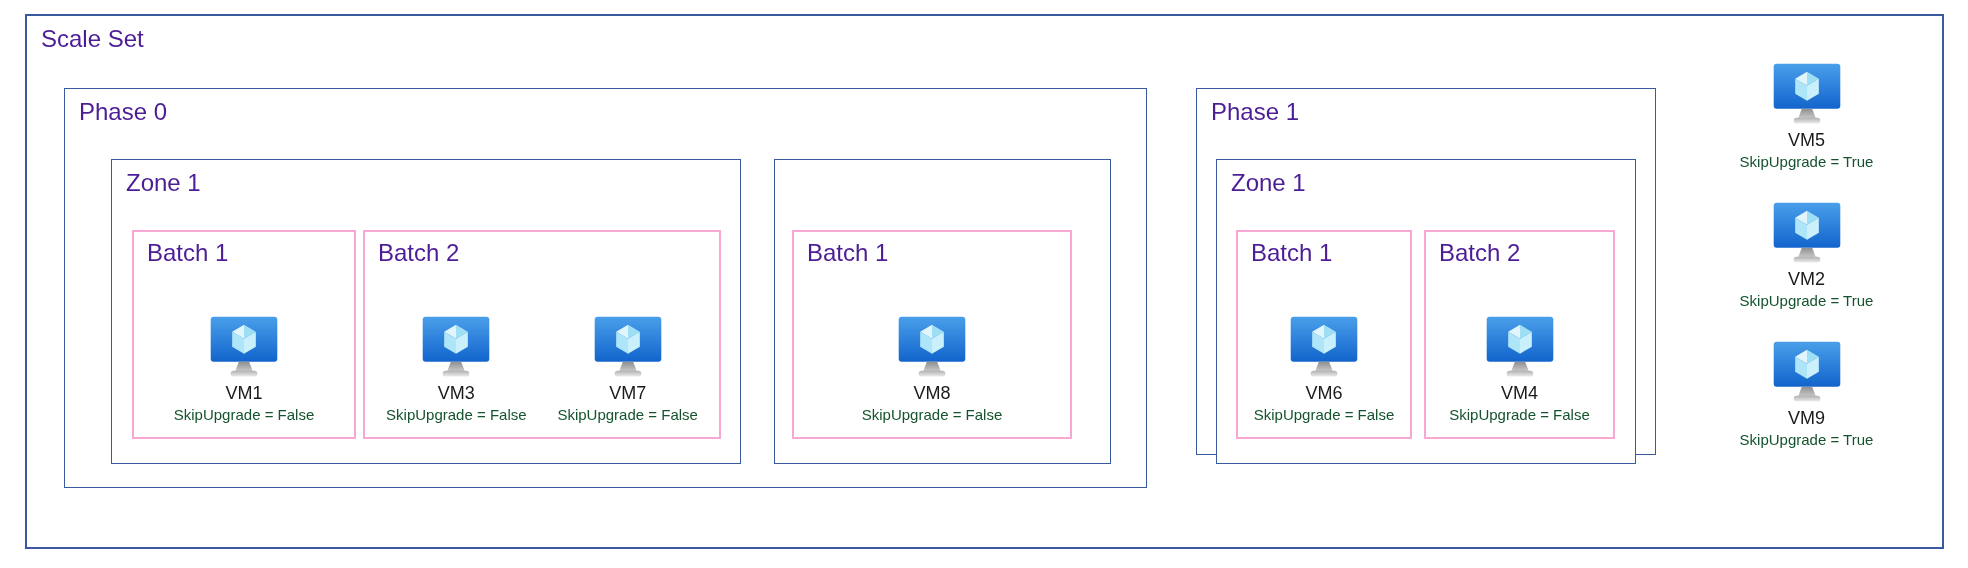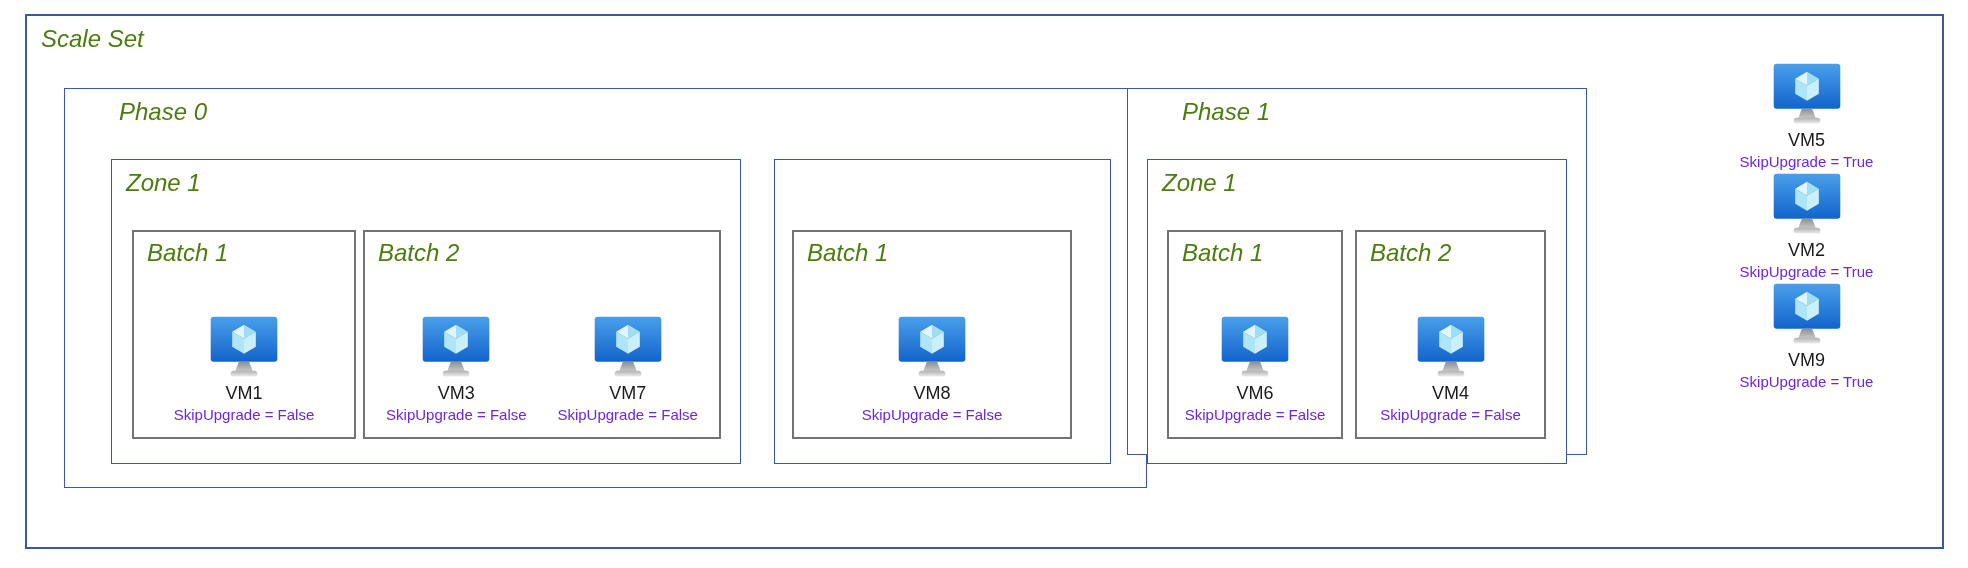--- a/index.html
+++ b/index.html
@@ -16,39 +16,38 @@
 
   .box { position: absolute; background: #ffffff; }
 
   .scale-set {
     left: 25px; top: 14px;
     width: 1919px; height: 535px;
     border: 2px solid #3a5aa0;
   }
 
   .box-label {
-    color: #4d7c0f;
+    color: #4c1d95;
     font-size: 24px;
     line-height: 30px;
     padding: 8px 0 0 14px;
     white-space: nowrap;
-    font-style: italic;
-  }
-
-  .phase { border: 1.5px solid #3a5aa0; padding-left: 40px; }
+  }
+
+  .phase { border: 1.5px solid #3a5aa0; }
   .phase-0 { left: 37px;   top: 72px; width: 1083px; height: 400px; }
-  .phase-1 { left: 1100px; top: 72px; width: 460px;  height: 367px; }
+  .phase-1 { left: 1169px; top: 72px; width: 460px;  height: 367px; }
 
   .zone { border: 1.5px solid #3a5aa0; top: 70px; height: 305px; }
   .p0-zone-1 { left: 46px;  width: 630px; }
   .p0-zone-2 { left: 709px; width: 337px; }
   .p1-zone-1 { left: 19px;  width: 420px; }
 
   .batch {
-    border: 2px solid #737373;
+    border: 2px solid #f9a8d4;
     top: 70px; height: 209px;
     display: flex;
     flex-direction: column;
   }
   .p0z1-batch-1 { left: 20px;  width: 224px; }
   .p0z1-batch-2 { left: 251px; width: 358px; }
   .p0z2-batch-1 { left: 17px;  width: 280px; }
   .p1z1-batch-1 { left: 19px;  width: 176px; }
   .p1z1-batch-2 { left: 207px; width: 191px; }
 
@@ -70,34 +69,35 @@
   }
   .vm-svg { width: 74px; height: 64px; display: block; }
   .vm-name {
     color: #1a1a1a;
     font-size: 18px;
     line-height: 24px;
     margin-top: 2px;
     white-space: nowrap;
   }
   .vm-skip {
-    color: #6d28d9;
+    color: #14532d;
     font-size: 15px;
     line-height: 20px;
     white-space: nowrap;
   }
 
   .standalone-col {
     position: absolute;
     left: 1672px;
     top: 46px;
     width: 215px;
     display: flex;
     flex-direction: column;
     align-items: center;
+    gap: 29px;
     justify-content: center;
   }
 
   .svg-defs { position: absolute; width: 0; height: 0; overflow: hidden; }
 </style>
 </head>
 <body>
 
 <svg class="svg-defs" aria-hidden="true">
   <defs>

